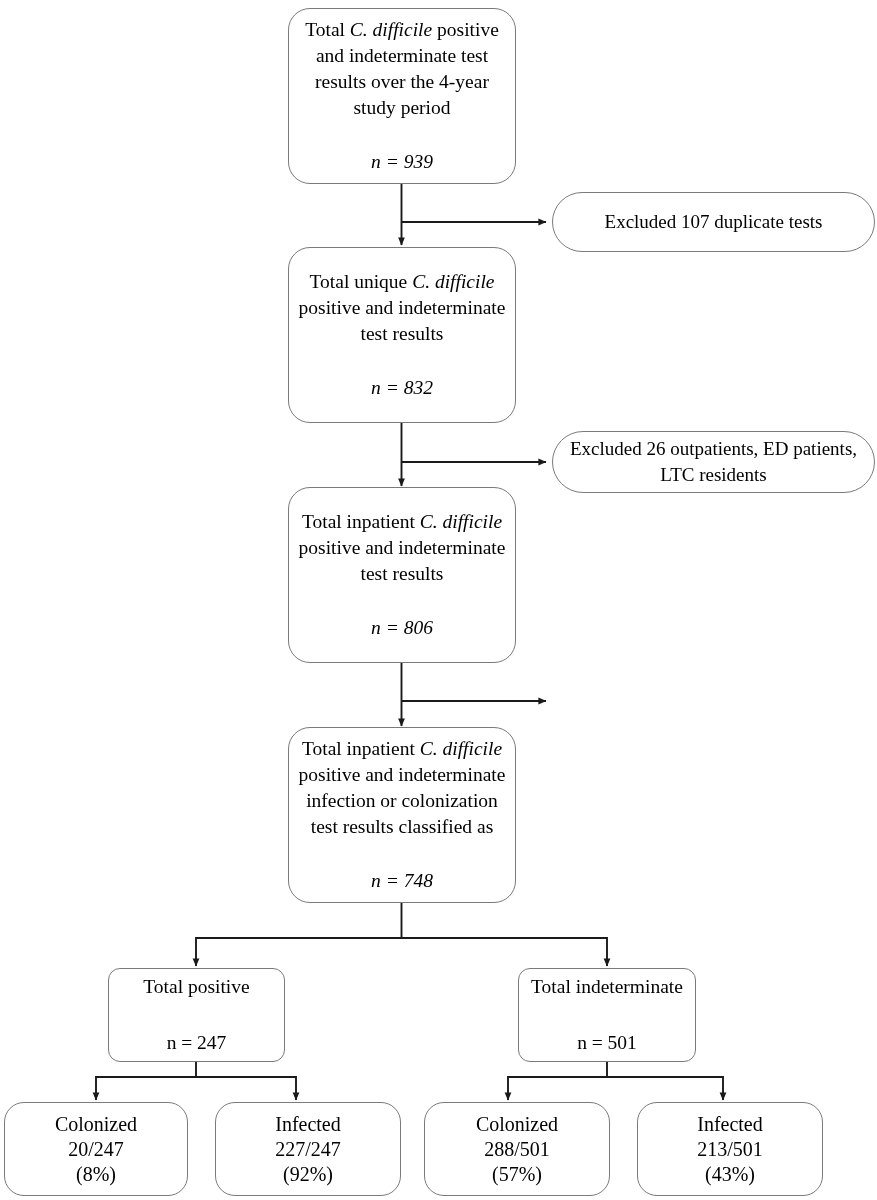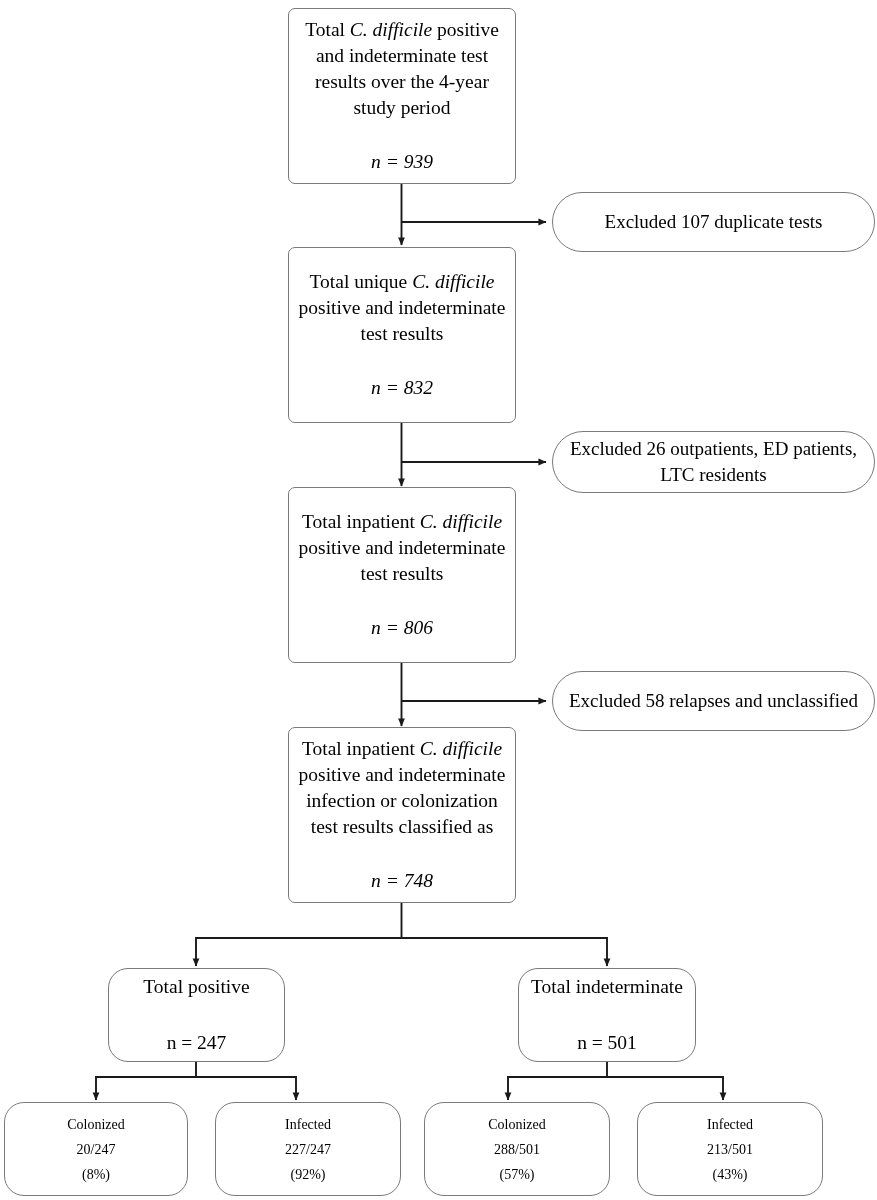--- a/index.html
+++ b/index.html
@@ -37,43 +37,43 @@
     color: #000000;
     z-index: 2;
   }
   .node .ln {
     display: block;
     width: 100%;
     white-space: nowrap;
   }
   
   .main-box {
-    border-radius: 7px;
+    border-radius: 22px;
     font-size: 19.5px;
     line-height: 26px;
   }
   .main-box .body { margin: 0; }
   .main-box .nline { margin-top: 28px; font-style: italic; }
   
   .excl-box {
     border-radius: 32px;
     font-size: 19px;
     line-height: 26px;
   }
   
   .mid-box {
-    border-radius: 20px;
+    border-radius: 12px;
     font-size: 19.5px;
     line-height: 26px;
   }
   .mid-box .nline { margin-top: 30px; }
   
   .leaf-box {
     border-radius: 20px;
-    font-size: 14px;
+    font-size: 20px;
     line-height: 25px;
   }
   .sci { font-style: italic; }
 </style>
 </head>
 <body>
 
 <div id="canvas">
 
   <svg id="connectors" viewBox="0 0 877 1200" width="877" height="1200">
@@ -140,23 +140,20 @@
 
   <div class="node main-box" style="left:288px; top:487px; width:228px; height:176px;">
     <div class="body">
       <span class="ln"><span>Total inpatient </span><span class="sci">C. difficile</span></span>
       <span class="ln">positive and indeterminate</span>
       <span class="ln">test results</span>
     </div>
     <div class="nline">n = 806</div>
   </div>
 
-  <div class="node excl-box" style="left:552px; top:671px; width:323px; height:60px;">
-    <span class="ln">Excluded 58 relapses and unclassified</span>
-  </div>
 
   <div class="node main-box" style="left:288px; top:727px; width:228px; height:176px;">
     <div class="body">
       <span class="ln"><span>Total inpatient </span><span class="sci">C. difficile</span></span>
       <span class="ln">positive and indeterminate</span>
       <span class="ln">infection or colonization</span>
       <span class="ln">test results classified as</span>
     </div>
     <div class="nline">n = 748</div>
   </div>

